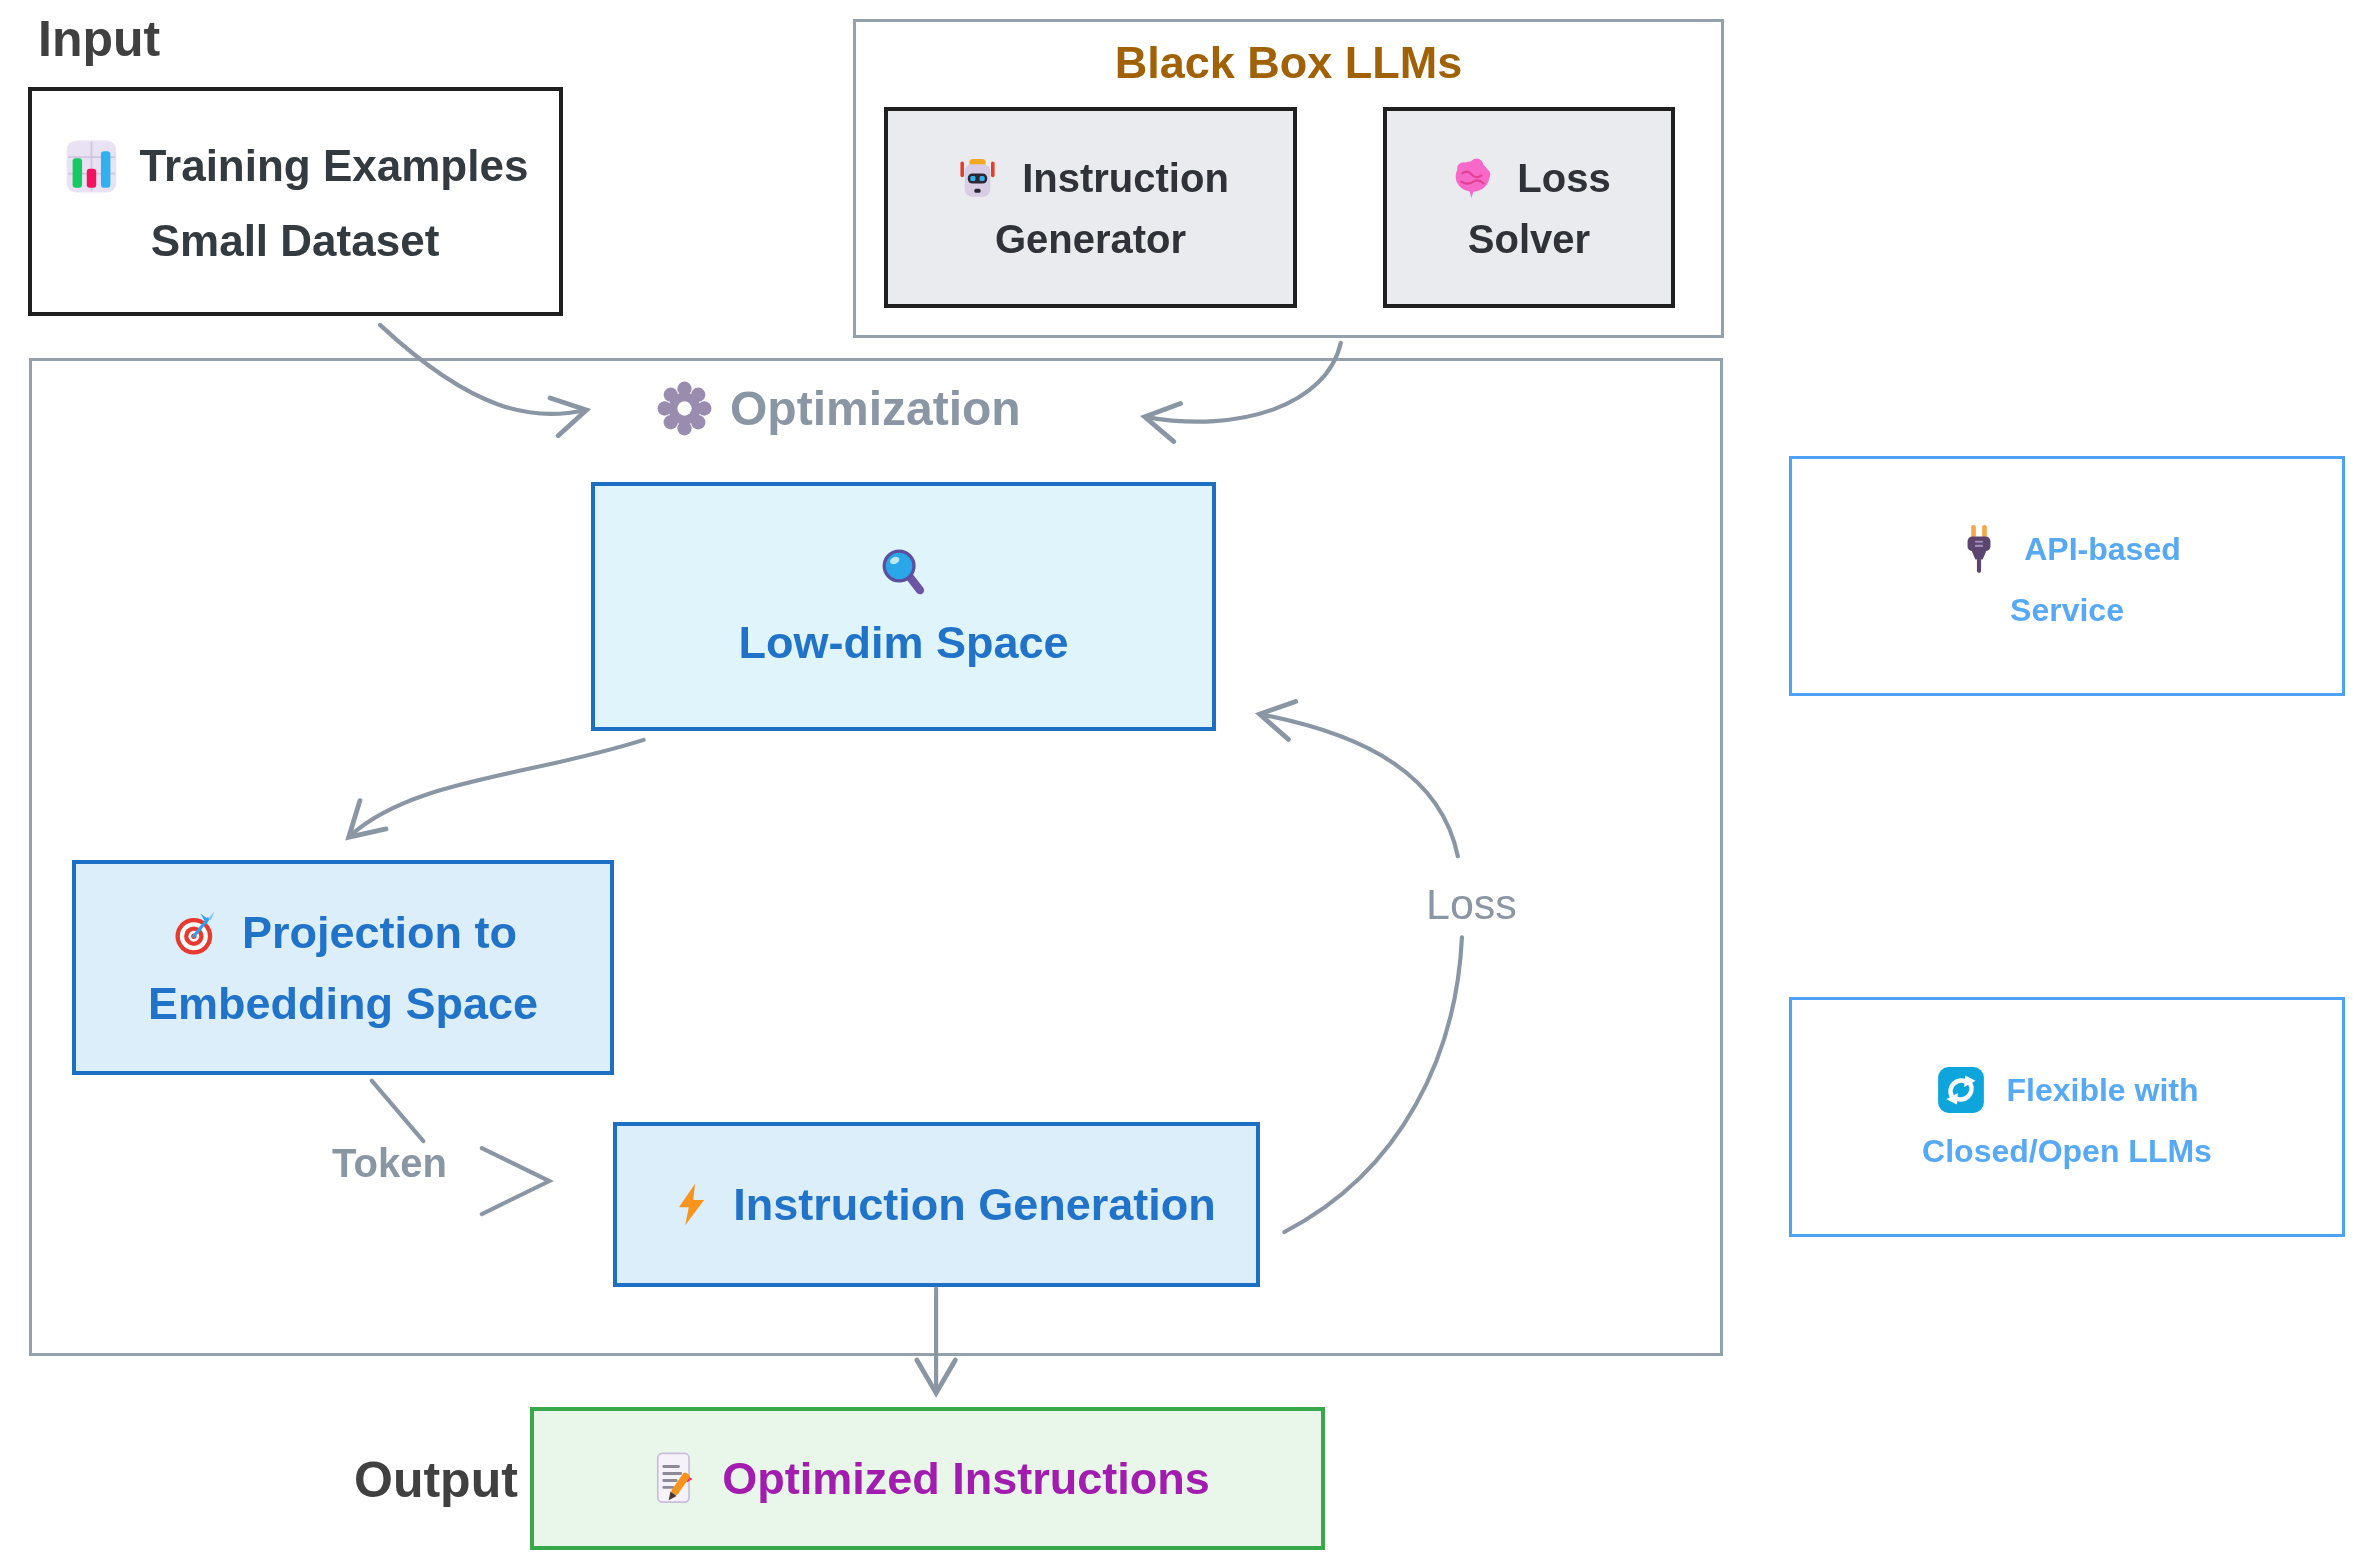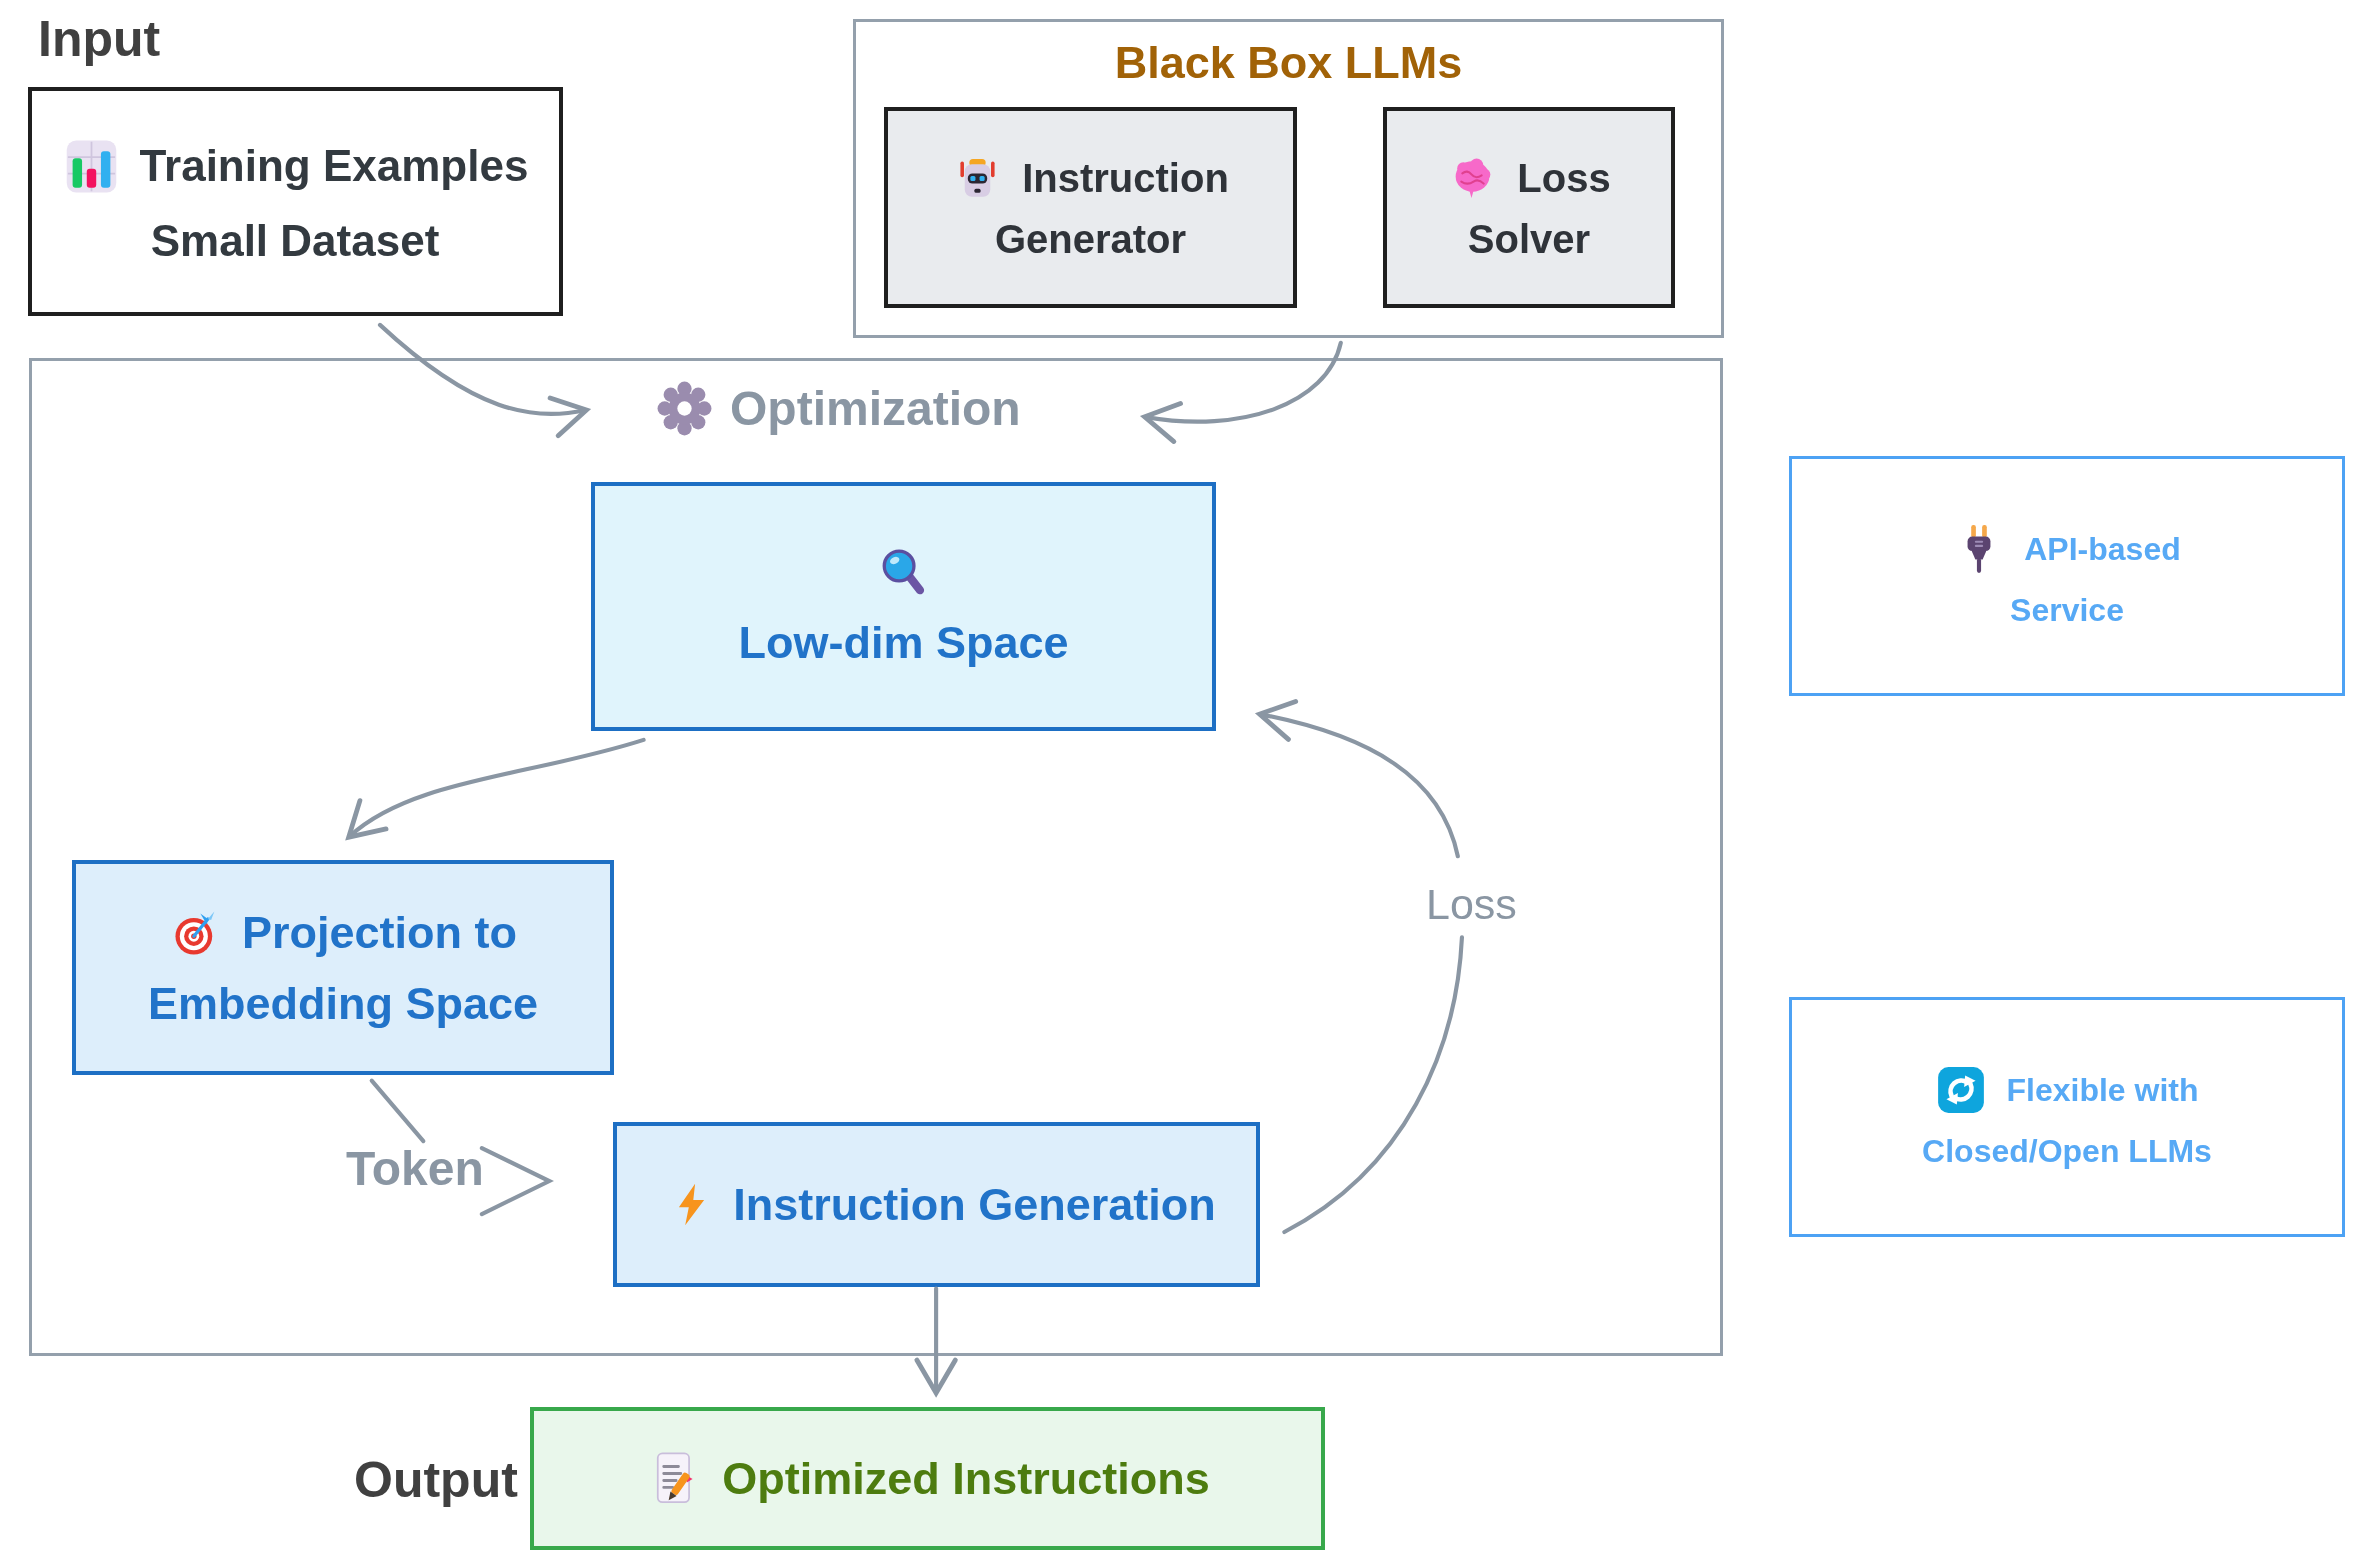--- a/index.html
+++ b/index.html
@@ -23,32 +23,32 @@
   
   .optbox{left:29px;top:358px;width:1694px;height:998px;border:3.4px solid #94a0ac;background:transparent;}
   .optlabel{left:657px;top:375px;height:66px;display:flex;align-items:center;gap:18px;}
   .optlabel .txt{font-size:48px;font-weight:600;color:#8a96a3;}
   
   .bluebox{border:4.8px solid #1d6fc4;gap:18px;}
   .bluebox .txt{font-size:45px;font-weight:600;color:#2173c9;}
   .bayesian{left:591px;top:482px;width:625px;height:249px;background:#e0f4fc;}
   .projection{left:72px;top:860px;width:542px;height:215px;background:#ddeefb;}
   .instrgen{left:613px;top:1122px;width:647px;height:165px;background:#ddeefb;padding-left:12px;}
-  .token{left:346px;top:1141px;font-size:48px;}
+  .token{left:332px;top:1141px;font-size:40px;}
   .loss{left:1426px;top:880px;font-size:43px;font-weight:500;}
   
   .feature{border:3.4px solid #4da2f4;background:#ffffff;gap:16.5px;left:1789px;width:556px;}
   .feature .txt{font-size:32px;font-weight:600;color:#57a9f5;}
   .feat-api{top:456px;height:240px;}
   .feat-low{top:741px;height:215px;}
   .feat-flex{top:997px;height:240px;}
   
   .outlabel{left:354px;top:1451px;}
   .outputbox{left:530px;top:1407px;width:795px;height:143px;border:4.8px solid #38a84b;background:#e9f7eb;}
-  .outputbox .txt{font-size:45px;font-weight:600;color:#4d7c0f;}
+  .outputbox .txt{font-size:45px;font-weight:600;color:#a21caf;}
   .icon{display:inline-flex;flex:0 0 auto;}
   svg.arrows{position:absolute;left:0;top:0;z-index:40;pointer-events:none;}
   .z10{z-index:10;}
 </style>
 </head>
 <body>
 
 <div class="canvas">
 
   <svg class="arrows" width="2354" height="1561" viewBox="0 0 3420 2268">

